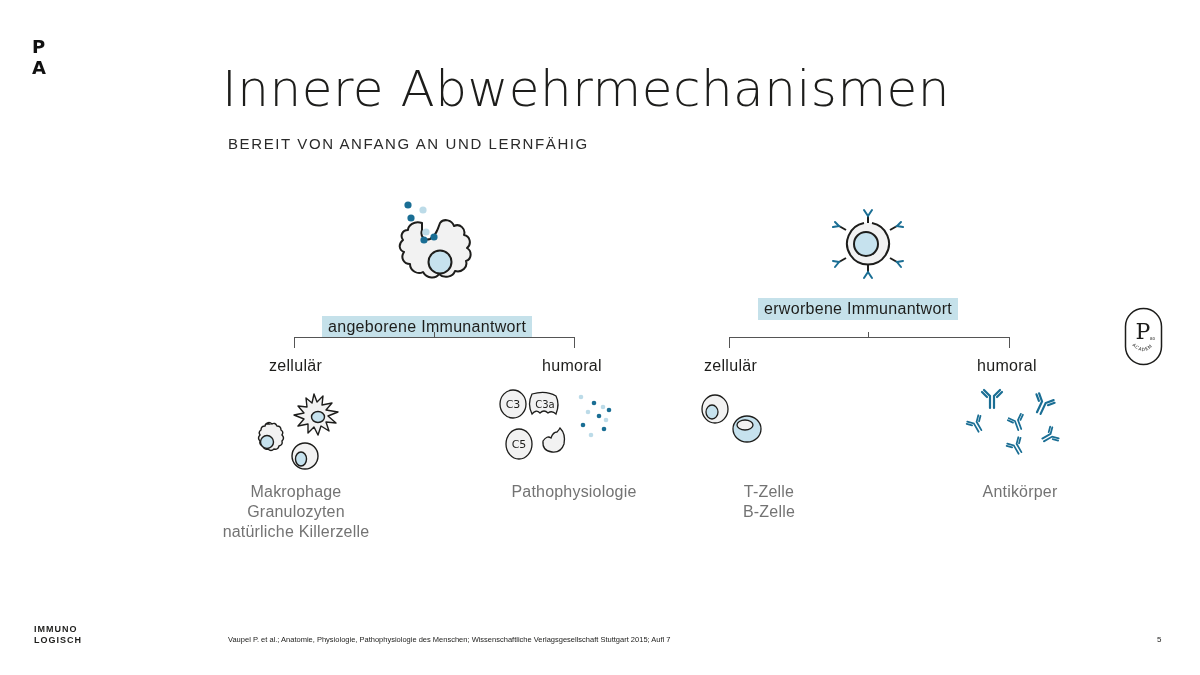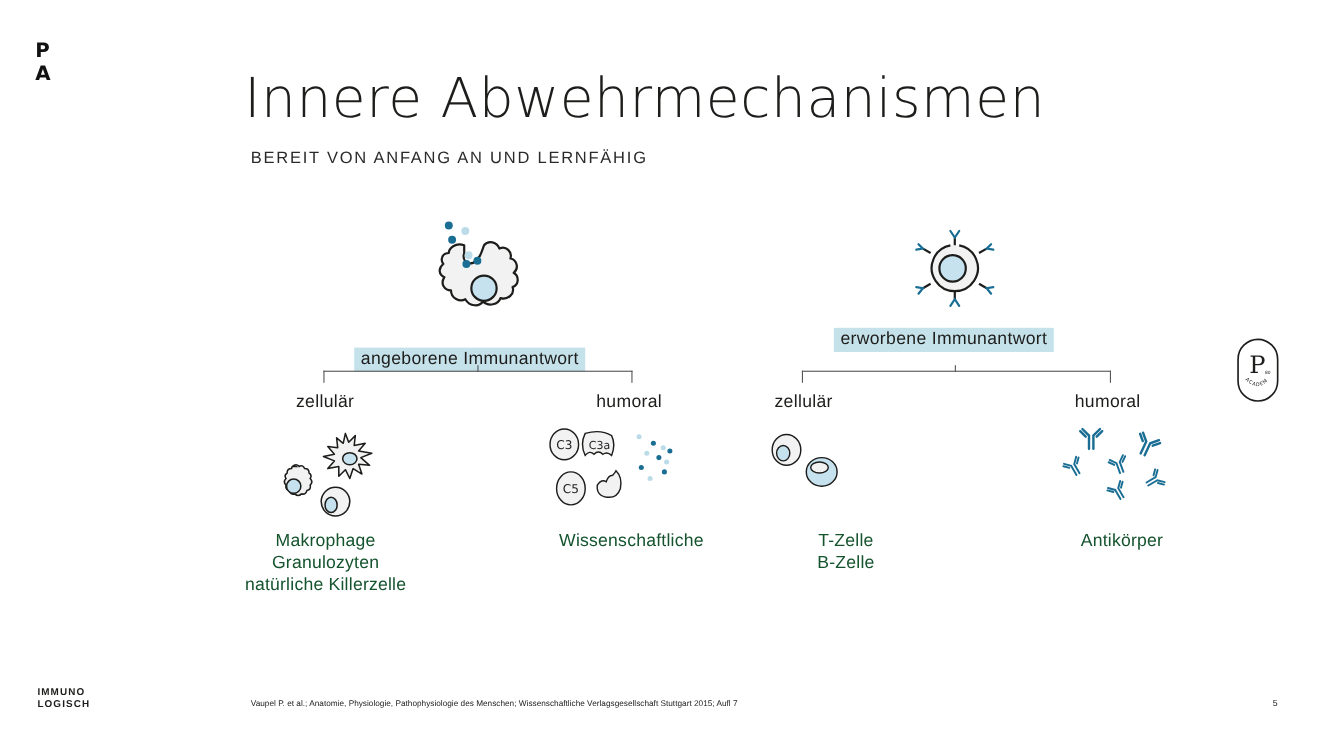--- a/index.html
+++ b/index.html
@@ -4,21 +4,21 @@
 <style>
   html, body { margin:0; padding:0; }
   body { width:1200px; height:675px; background:#ffffff; position:relative; overflow:hidden;
          font-family:"Liberation Sans", "DejaVu Sans", sans-serif; color:#1d1d1b; }
   .abs { position:absolute; }
   .logo { left:32px; top:36px; font-family:"DejaVu Sans", sans-serif; font-weight:bold; font-size:18px; line-height:21px; color:#111; }
   .title { left:222px; top:60px; font-family:"DejaVu Sans", sans-serif; font-weight:200; font-size:50px; letter-spacing:0.5px; color:#1d1d1b; -webkit-text-stroke:0; font-stretch:semi-condensed; }
   .subtitle { left:228px; top:135px; font-size:15px; letter-spacing:1.6px; color:#2a2a2a; }
   .label-box { background:#c5e1ea; font-size:16px; padding:2px 6px; color:#1d1d1b; white-space:nowrap; letter-spacing:0.3px; }
   .branch { font-size:16px; color:#1d1d1b; letter-spacing:0.3px; white-space:nowrap; }
-  .list { font-size:16px; line-height:20px; text-align:center; color:#14532d; letter-spacing:0.2px; }
+  .list { font-size:16px; line-height:20px; text-align:center; color:#737373; letter-spacing:0.2px; }
   .list div { white-space:nowrap; }
   .list.left { text-align:center; }
   .bracket { border:1px solid #555; border-bottom:none; height:10px; }
   .tick { width:1px; height:6px; background:#555; }
   .footer-brand { left:34px; top:624px; font-size:9px; line-height:11px; letter-spacing:1px; color:#1d1d1b;font-weight:bold; }
   .citation { left:228px; top:635px; font-size:7.5px; color:#1d1d1b; white-space:nowrap; }
   .pagenum { left:1157px; top:635px; font-size:8px; color:#1d1d1b; }
   svg { display:block; }
 </style>
 </head>
@@ -89,21 +89,21 @@
   </svg>
 </div>
 
 <div class="abs list" style="left:196px; top:482px; width:200px;">
   <div>Makrophage</div>
   <div>Granulozyten</div>
   <div>natürliche Killerzelle</div>
 </div>
 
 <div class="abs list" style="left:474px; top:482px; width:200px;">
-  <div>Wissenschaftliche</div>
+  <div>Pathophysiologie</div>
 </div>
 
 <div class="abs" style="left:828px; top:208px;">
   <svg width="80" height="72" viewBox="0 0 80 72">
     <g stroke="#1d1d1b" stroke-width="2" fill="none">
       <line x1="40" y1="8" x2="40" y2="16"></line>
       <line x1="40" y1="56" x2="40" y2="64"></line>
       <line x1="18" y1="22" x2="11" y2="18"></line>
       <line x1="62" y1="22" x2="69" y2="18"></line>
       <line x1="18" y1="50" x2="11" y2="54"></line>

